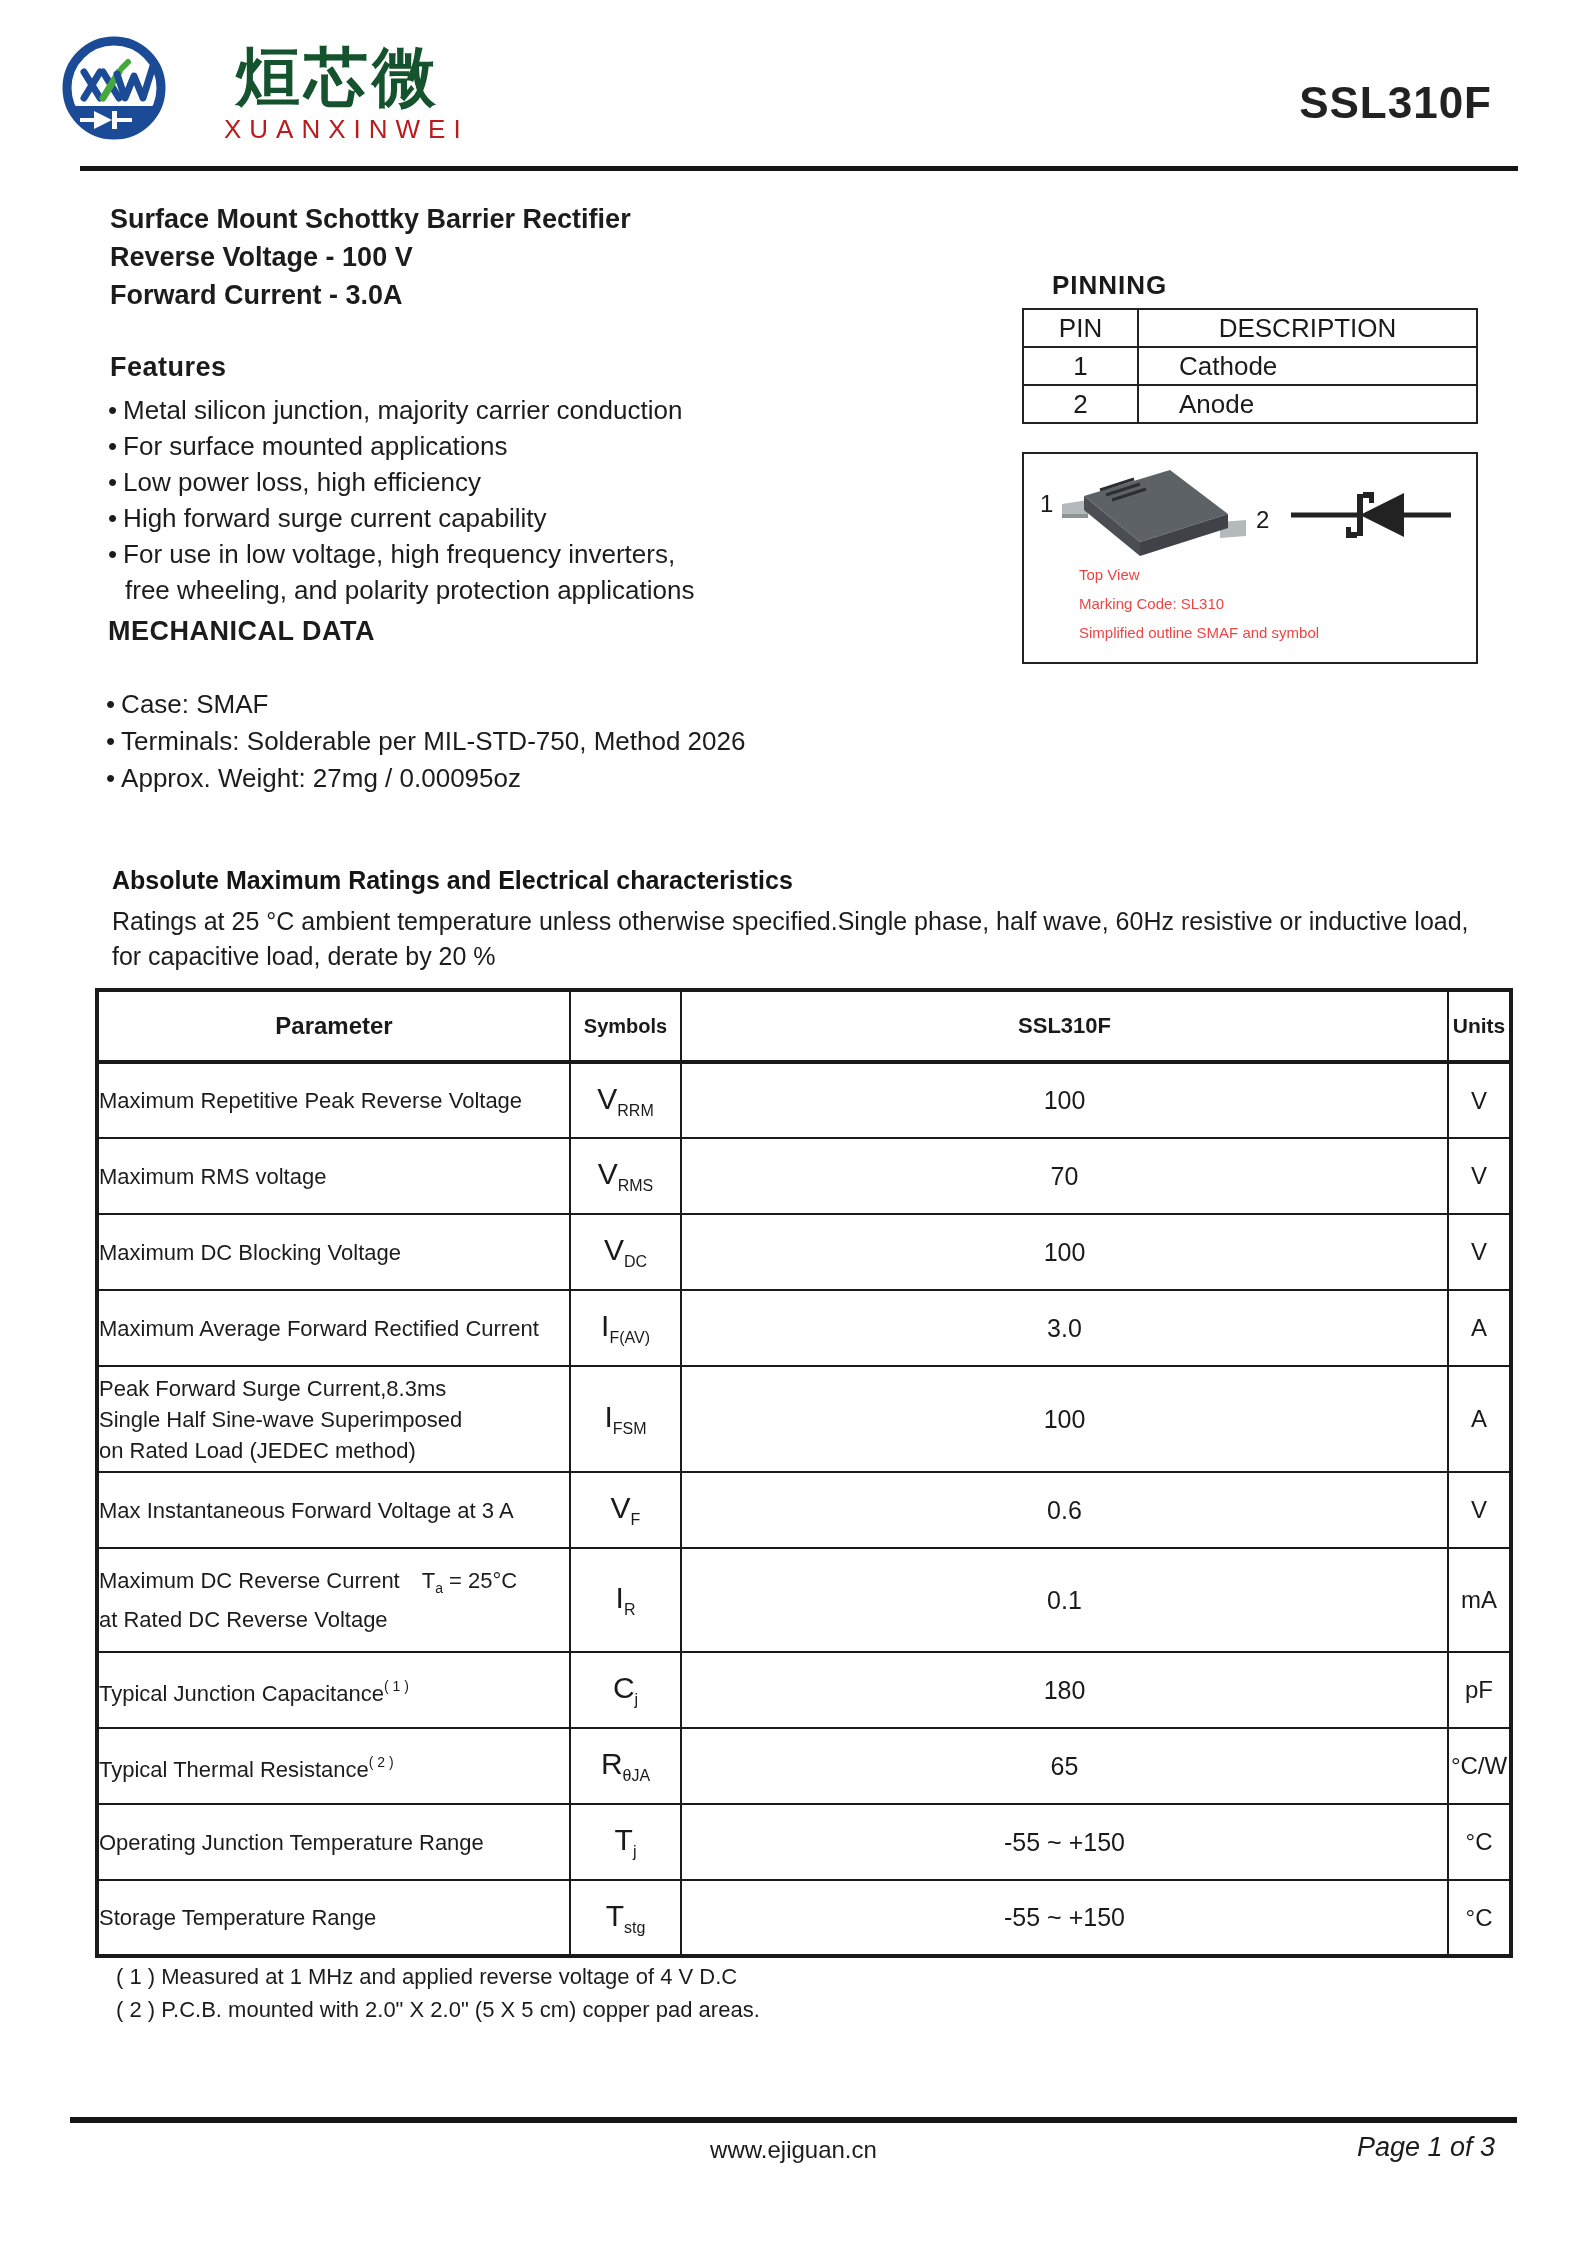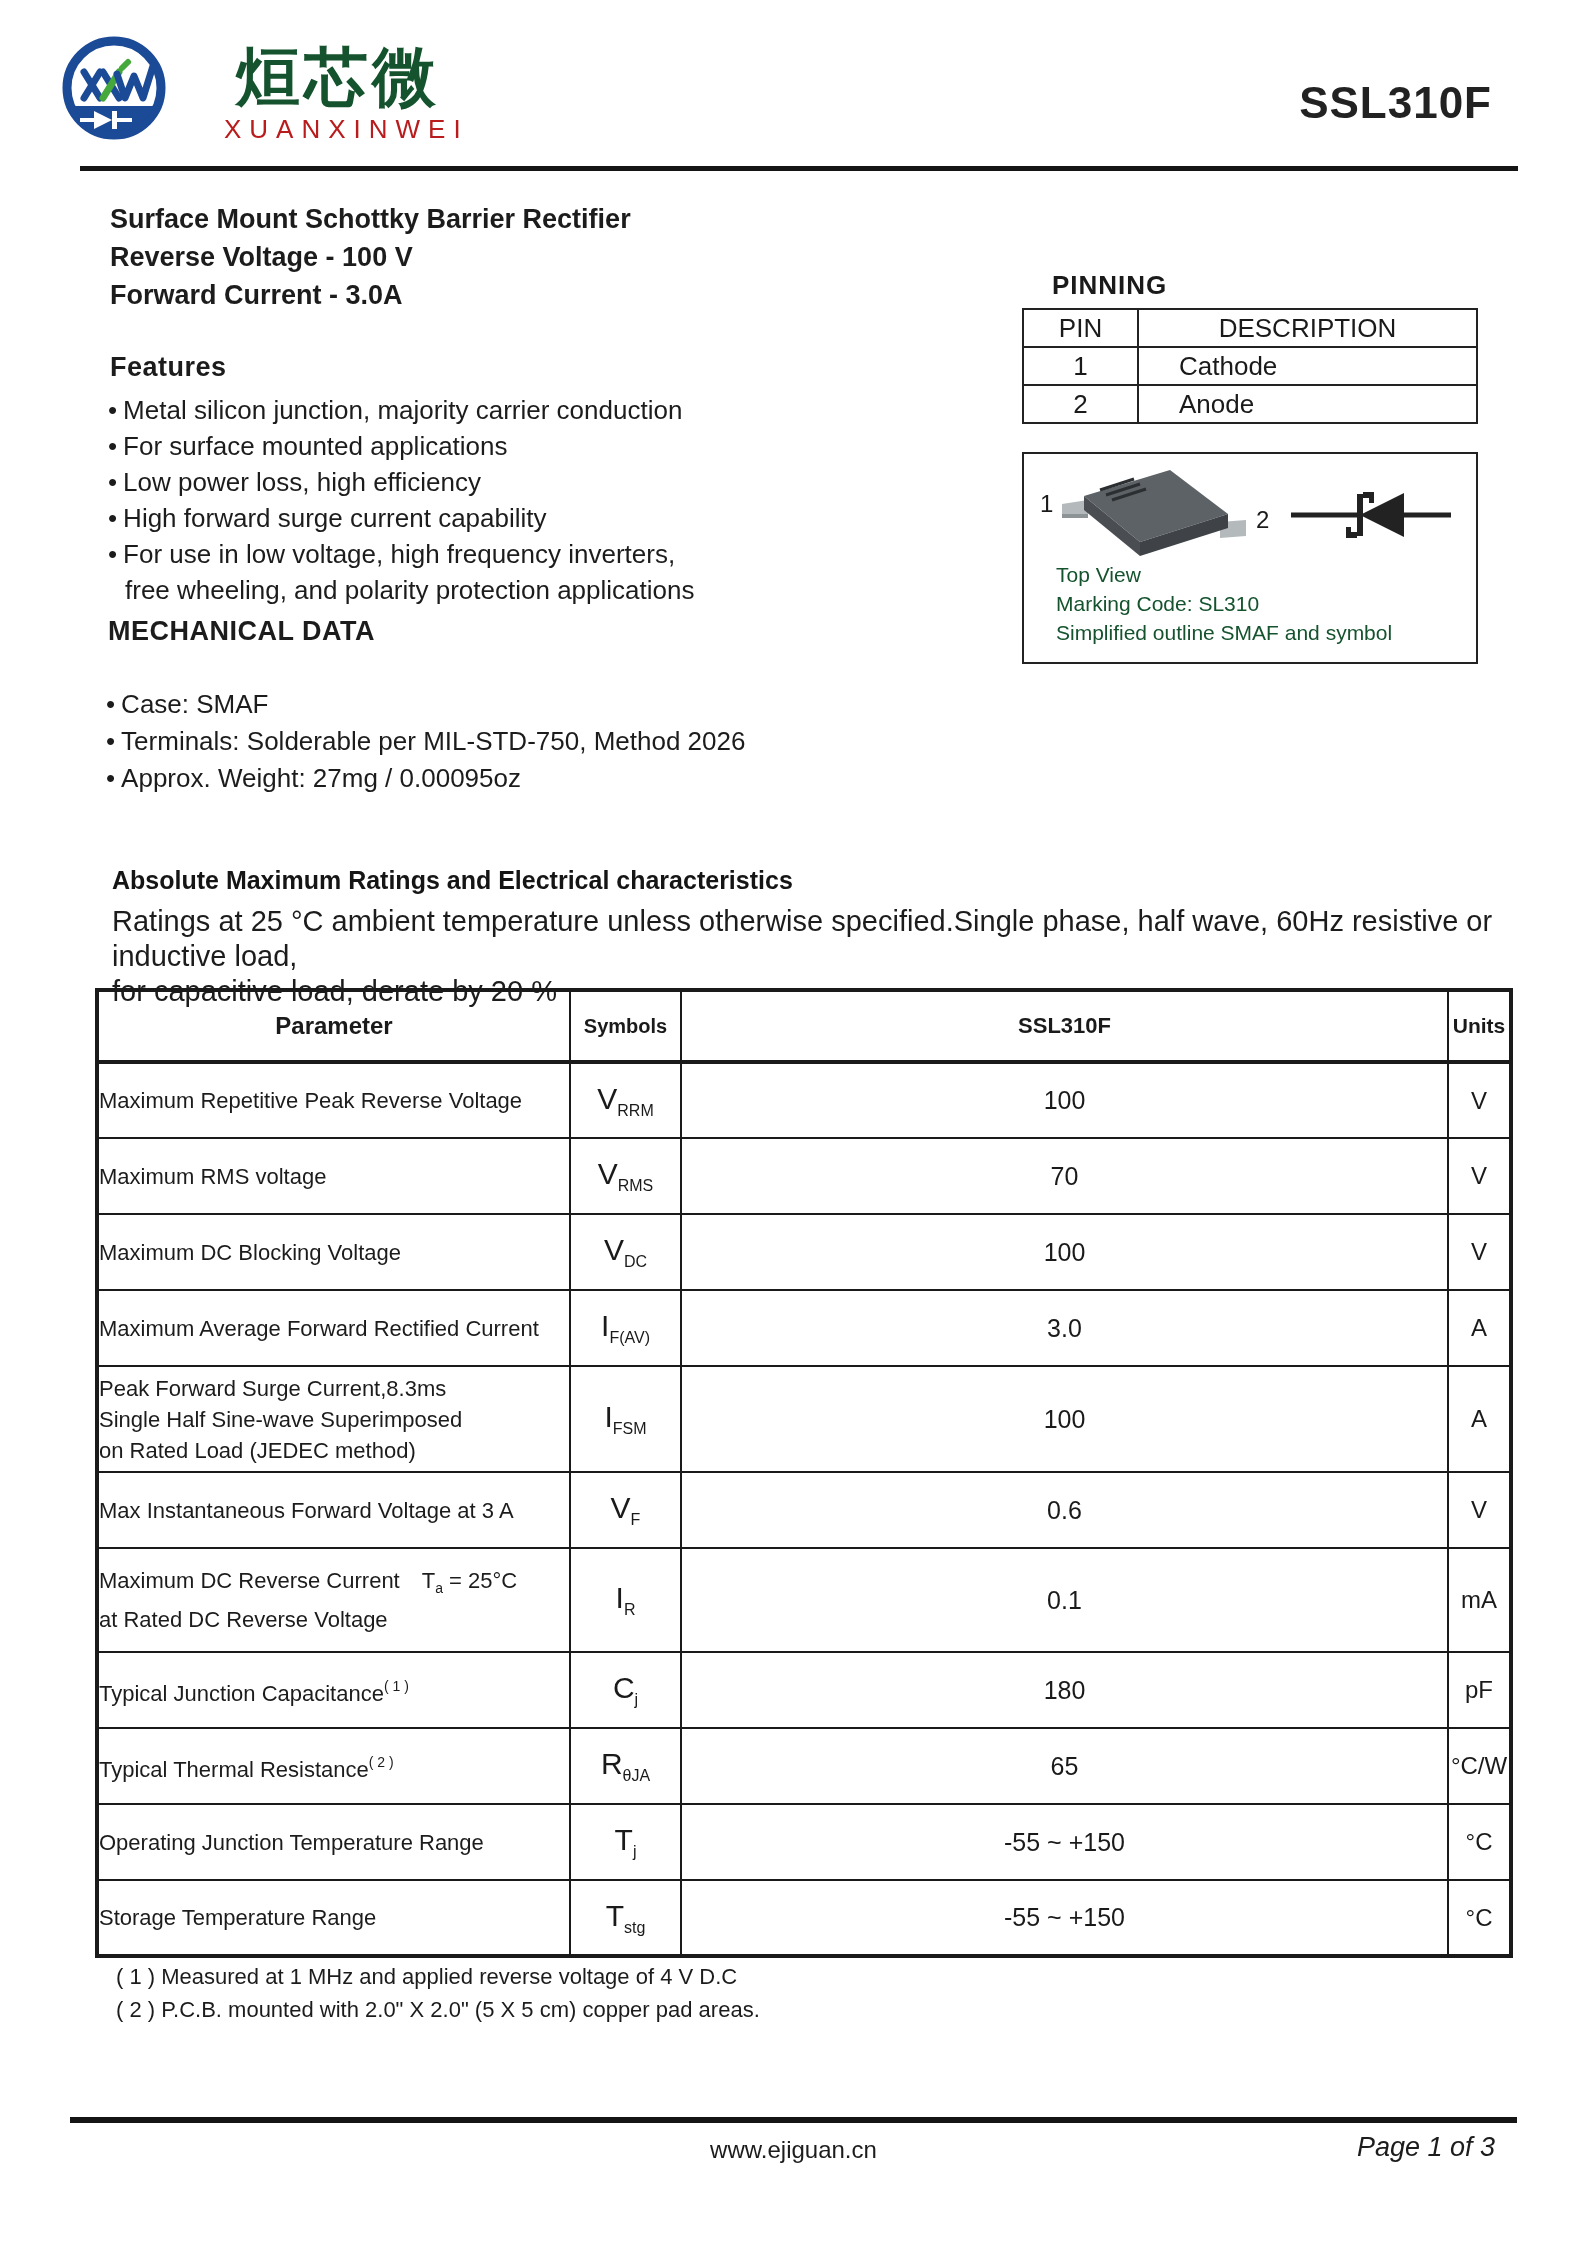--- a/index.html
+++ b/index.html
@@ -34,25 +34,25 @@
   .pinning-table .pin-col{width:113px;text-align:center;}
   .pinning-table .desc-col{text-align:left;padding-left:40px;}
   .pinning-table th.desc-col{text-align:center;padding-left:0;}
 
   
   .pkg-box{position:absolute;left:1022px;top:452px;width:452px;height:208px;border:2px solid #222;}
   .pkg-pin1{position:absolute;left:16px;top:36px;font-size:24px;}
   .pkg-pin2{position:absolute;left:232px;top:52px;font-size:24px;}
   .pkg-svg{position:absolute;left:30px;top:4px;width:200px;height:120px;}
   .diode-svg{position:absolute;left:262px;top:26px;width:170px;height:70px;}
-  .pkg-captions{position:absolute;left:32px;top:106px;font-size:21px;line-height:29px;color:#14532d;}
+  .pkg-captions{position:absolute;left:55px;top:106px;font-size:15px;line-height:29px;color:#ef4444;}
 
   
   .ratings-title{position:absolute;left:112px;top:866px;font-size:25px;font-weight:bold;color:#151515;}
-  .ratings-intro{position:absolute;left:112px;top:904px;width:1400px;font-size:29px;line-height:35px;color:#1c1c1c;}
+  .ratings-intro{position:absolute;left:112px;top:904px;width:1400px;font-size:25px;line-height:35px;color:#1c1c1c;}
 
   .ratings-table{position:absolute;left:95px;top:988px;width:1414px;border-collapse:collapse;table-layout:fixed;border:4px solid #1a1a1a;}
   .ratings-table th,.ratings-table td{border:2px solid #1a1a1a;padding:0;}
   .ratings-table thead th{height:68px;border-bottom:4px solid #1a1a1a;}
   .ratings-table thead .h-param{font-size:24px;}
   .ratings-table thead .h-sym{font-size:20px;}
   .ratings-table thead .h-dev{font-size:22px;}
   .ratings-table thead .h-unit{font-size:21px;}
   .ratings-table tbody tr{height:76px;}
   .ratings-table tbody tr:nth-child(5){height:106px;}

